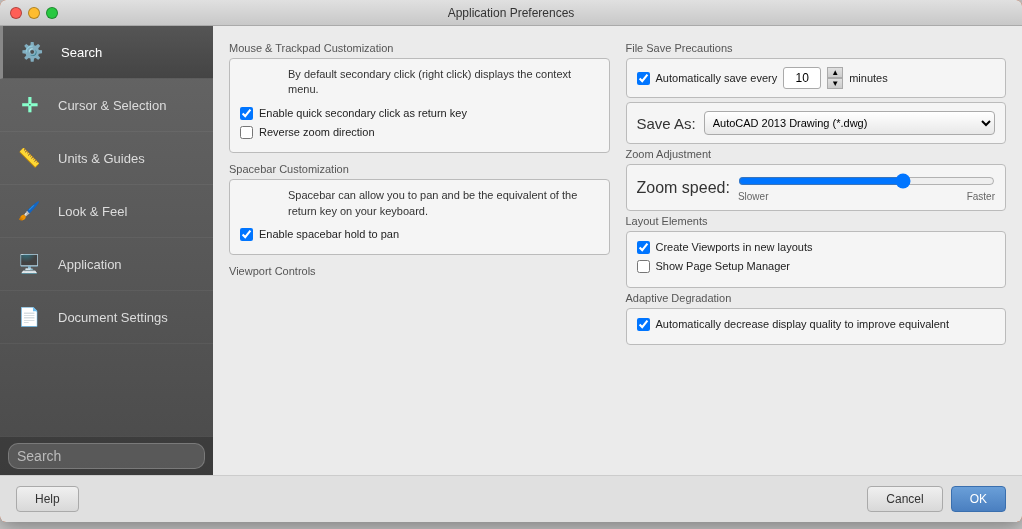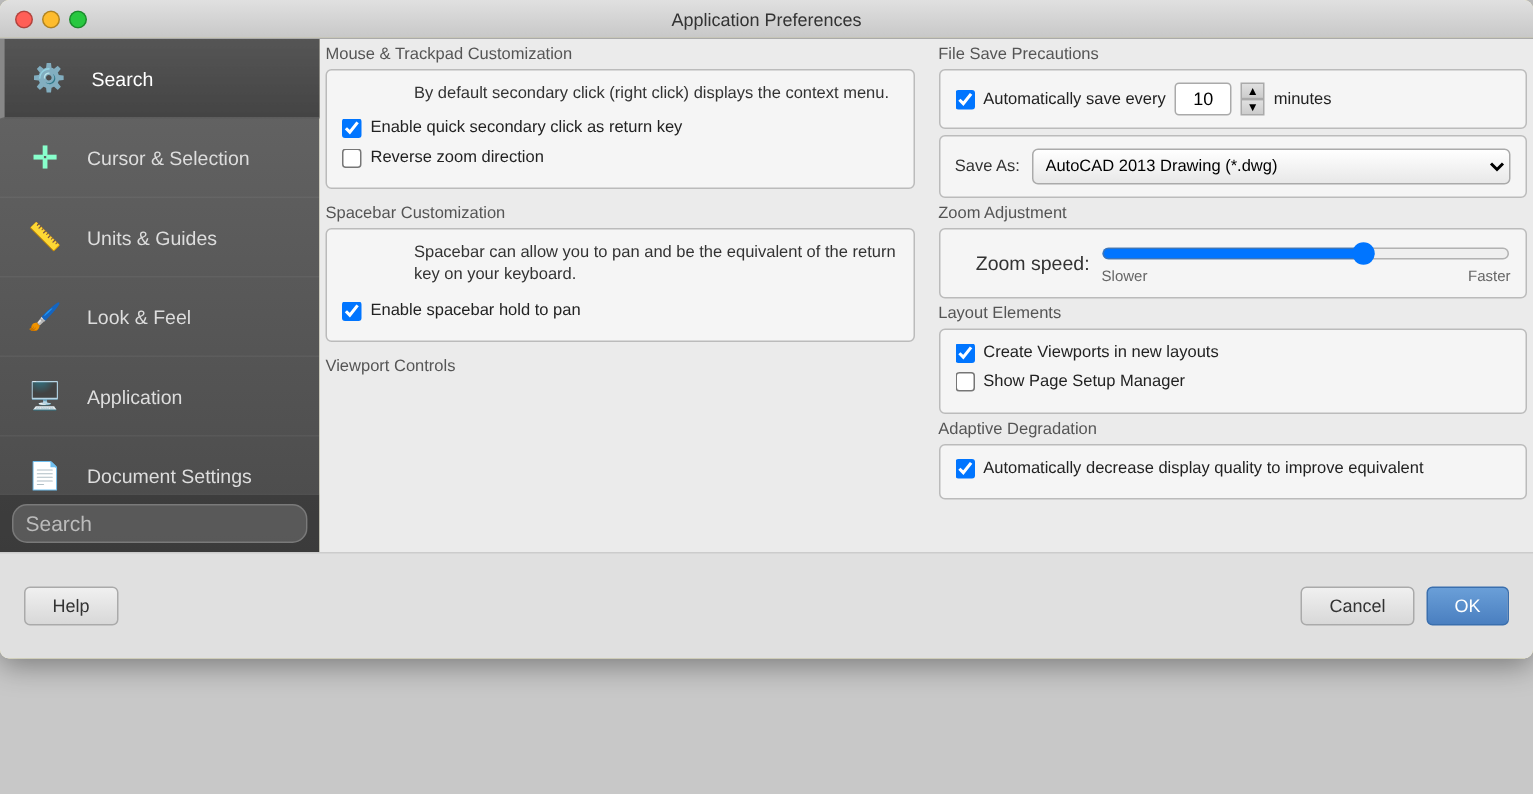--- a/index.html
+++ b/index.html
@@ -6,22 +6,22 @@
     body {
       font-family: -apple-system, "Helvetica Neue", Arial, sans-serif;
       font-size: 12px;
       background: #c8c8c8;
       width: 1022px;
       height: 529px;
       overflow: hidden;
     }
     .window {
       width: 1022px;
-      height: 439px;
-      background: #fef9c3;
+      height: 522px;
+      background: #c2410c;
       border-radius: 6px;
       box-shadow: 0 4px 20px rgba(0,0,0,0.4);
       display: flex;
       flex-direction: column;
       overflow: hidden;
     }
     .titlebar {
       background: linear-gradient(to bottom, #e0e0e0, #c8c8c8);
       height: 26px;
       display: flex;
@@ -110,21 +110,21 @@
       color: #ddd;
       font-size: 14px;
       outline: none;
     }
     .sidebar-search input::placeholder { color: #bbb; }
 
     
     .main-panel {
       flex: 1;
       background: #ebebeb;
-      padding: 4px;
+      padding: 16px;
       overflow-y: auto;
       display: flex;
       flex-direction: column;
       gap: 0;
     }
     .columns {
       display: flex;
       gap: 16px;
       flex: 1;
     }
@@ -209,21 +209,21 @@
       font-size: 8px;
     }
     
     .select-row {
       display: flex;
       align-items: center;
       gap: 8px;
       padding: 8px 10px;
     }
     .save-as-label {
-      font-size: 11px;
+      font-size: 15px;
       color: #333;
       white-space: nowrap;
     }
     .save-as-select {
       flex: 1;
       height: 24px;
       border: 1px solid #aaa;
       border-radius: 4px;
       background: linear-gradient(to bottom, #fff, #e8e8e8);
       font-size: 11px;
@@ -231,45 +231,44 @@
       cursor: pointer;
     }
     
     .zoom-row {
       display: flex;
       align-items: center;
       gap: 8px;
       padding: 8px 10px;
     }
     .zoom-label {
-      font-size: 13px;
+      font-size: 16px;
       color: #333;
       white-space: nowrap;
-      margin-left: 14px;
     }
     .zoom-slider-wrap {
       flex: 1;
       display: flex;
       align-items: center;
       flex-direction: column;
       gap: 2px;
     }
     .zoom-slider {
       width: 100%;
     }
     .zoom-labels {
       display: flex;
       justify-content: space-between;
       width: 100%;
       font-size: 10px;
       color: #666;
     }
     
     .bottom-bar {
-      padding: 22px 16px;
+      padding: 10px 16px;
       display: flex;
       justify-content: space-between;
       align-items: center;
       border-top: 1px solid #ccc;
       background: #e0e0e0;
       flex-shrink: 0;
     }
     .btn {
       height: 26px;
       padding: 0 18px;

